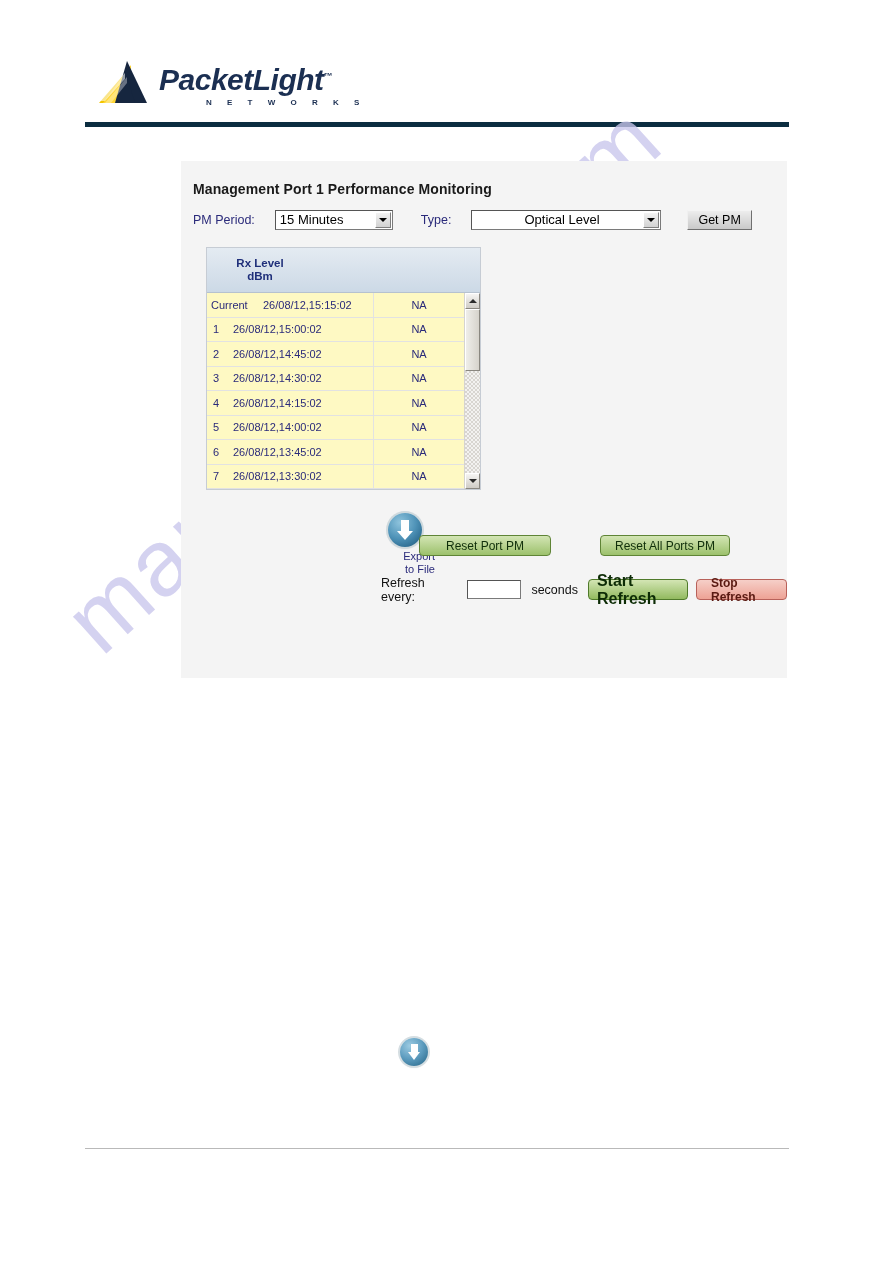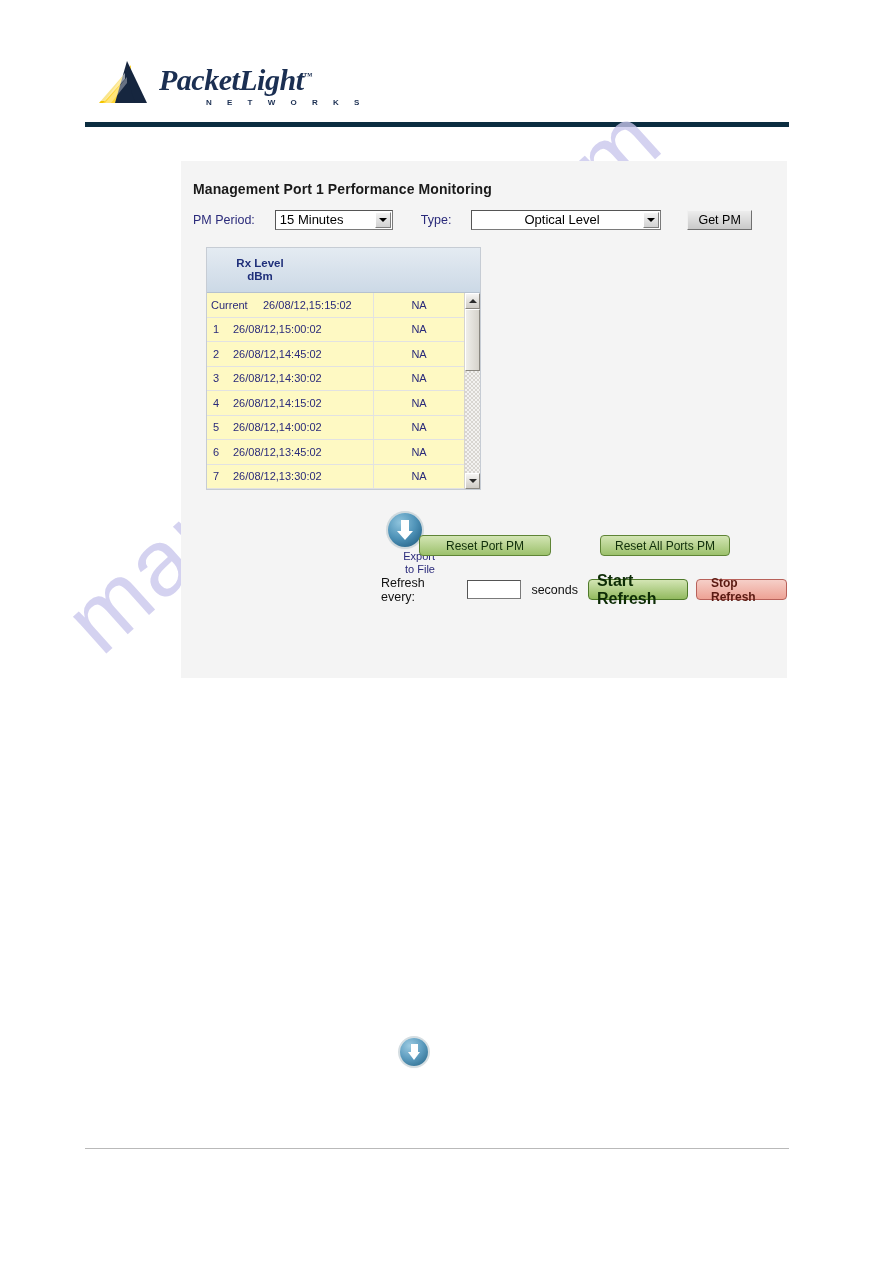--- a/index.html
+++ b/index.html
@@ -63,21 +63,21 @@
     height: 48px;
   }
   #logo-wordmark {
     position: absolute;
     left: 62px;
     top: 2px;
     width: 230px;
     height: 46px;
   }
   .wm-main {
-    font-family: Liberation Serif, serif;
+    font-family: Liberation Sans, sans-serif;
     font-size: 30px;
     font-style: italic;
     font-weight: bold;
     color: #1b2f52;
     letter-spacing: -0.5px;
     line-height: 30px;
   }
   .wm-tm {
     font-size: 9px;
     vertical-align: super;

